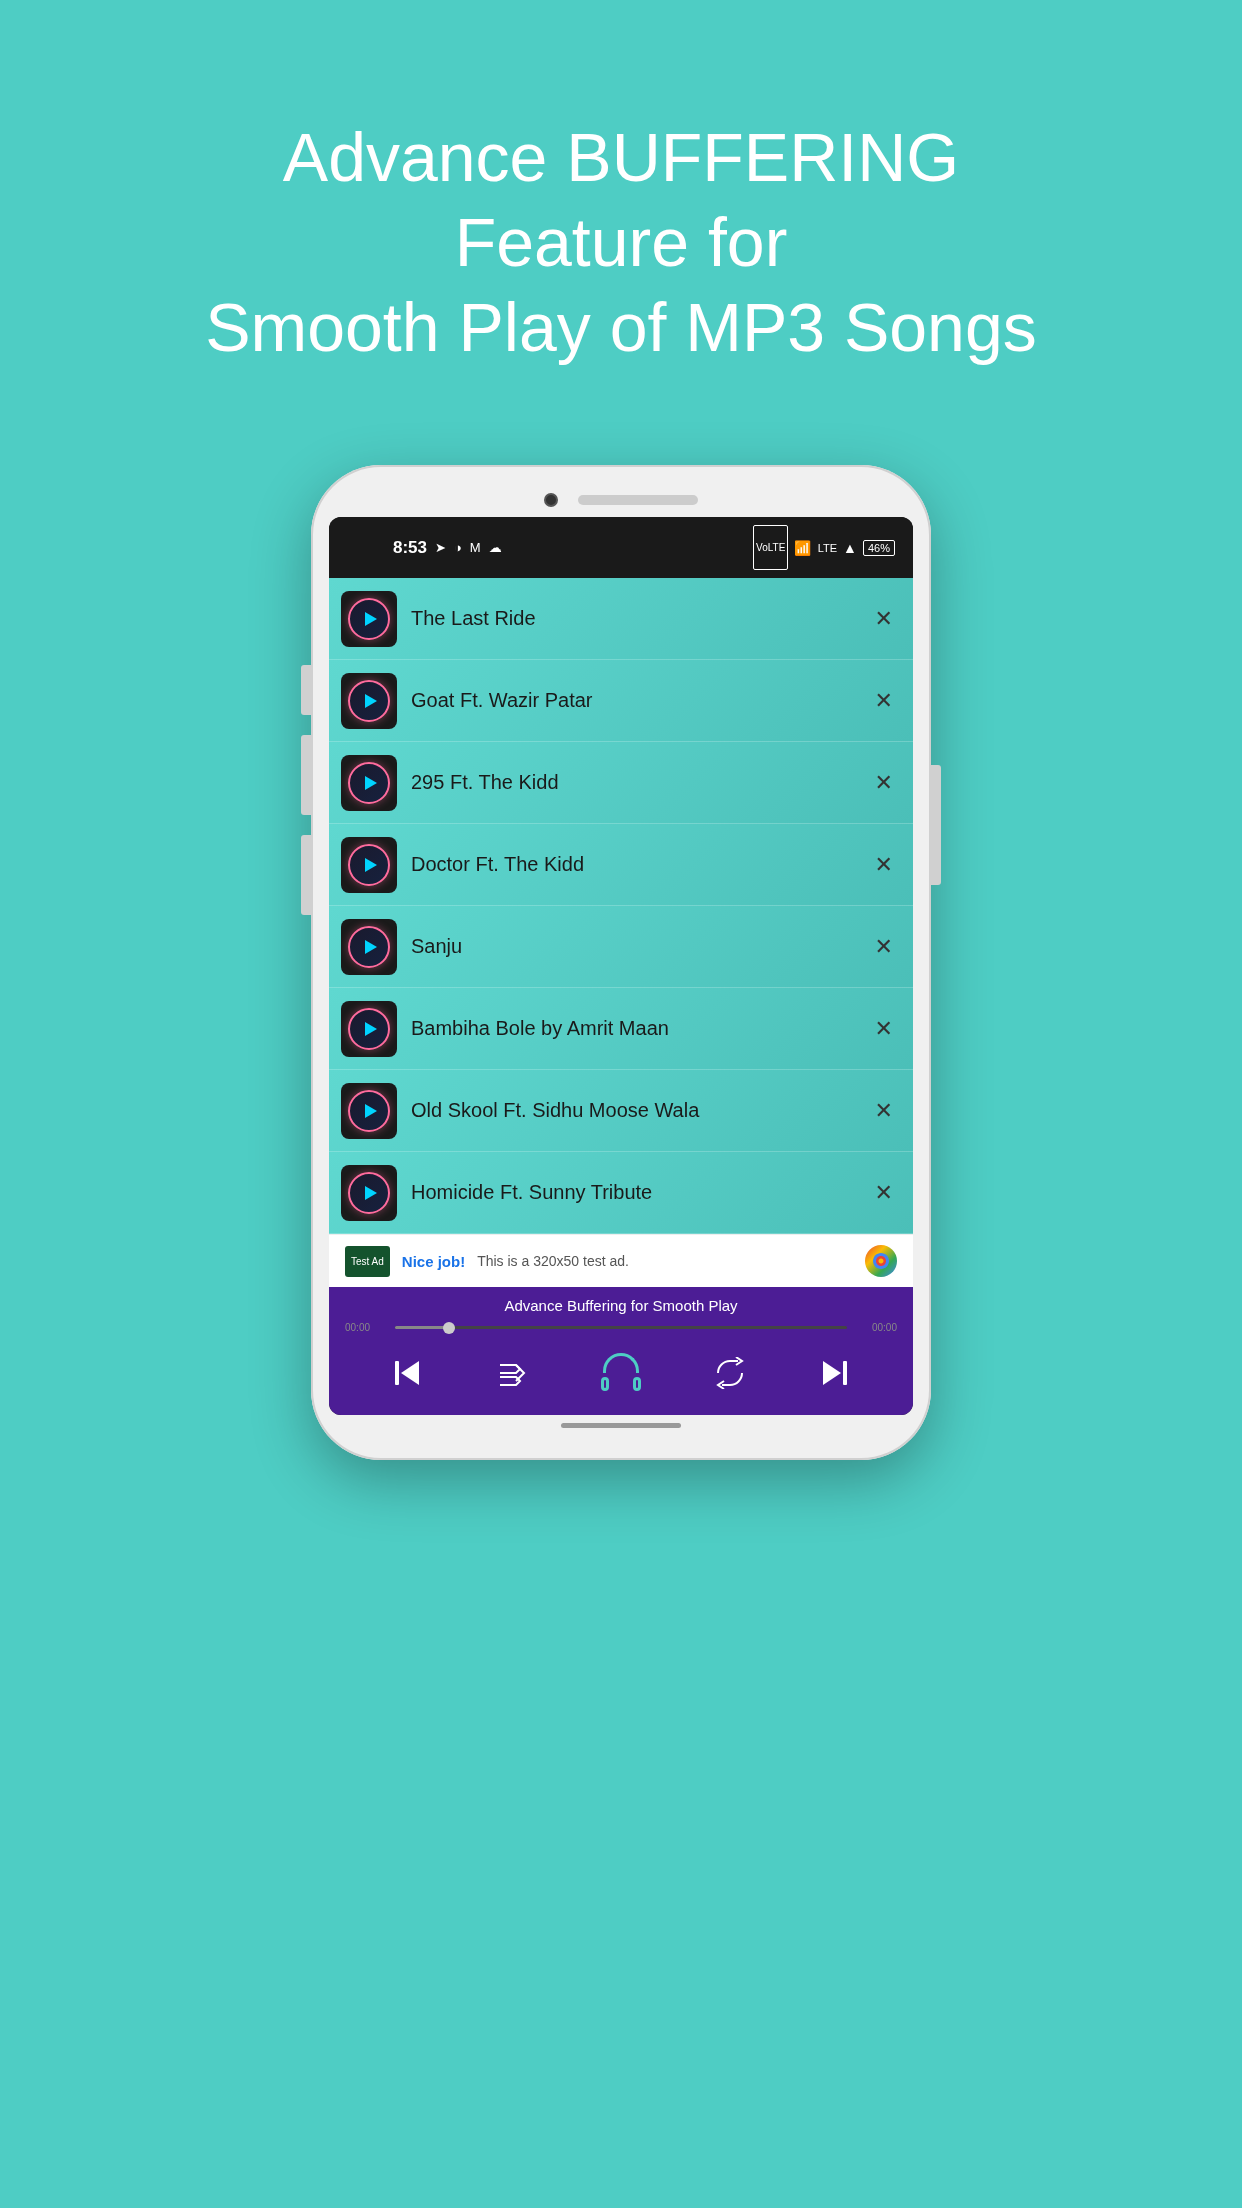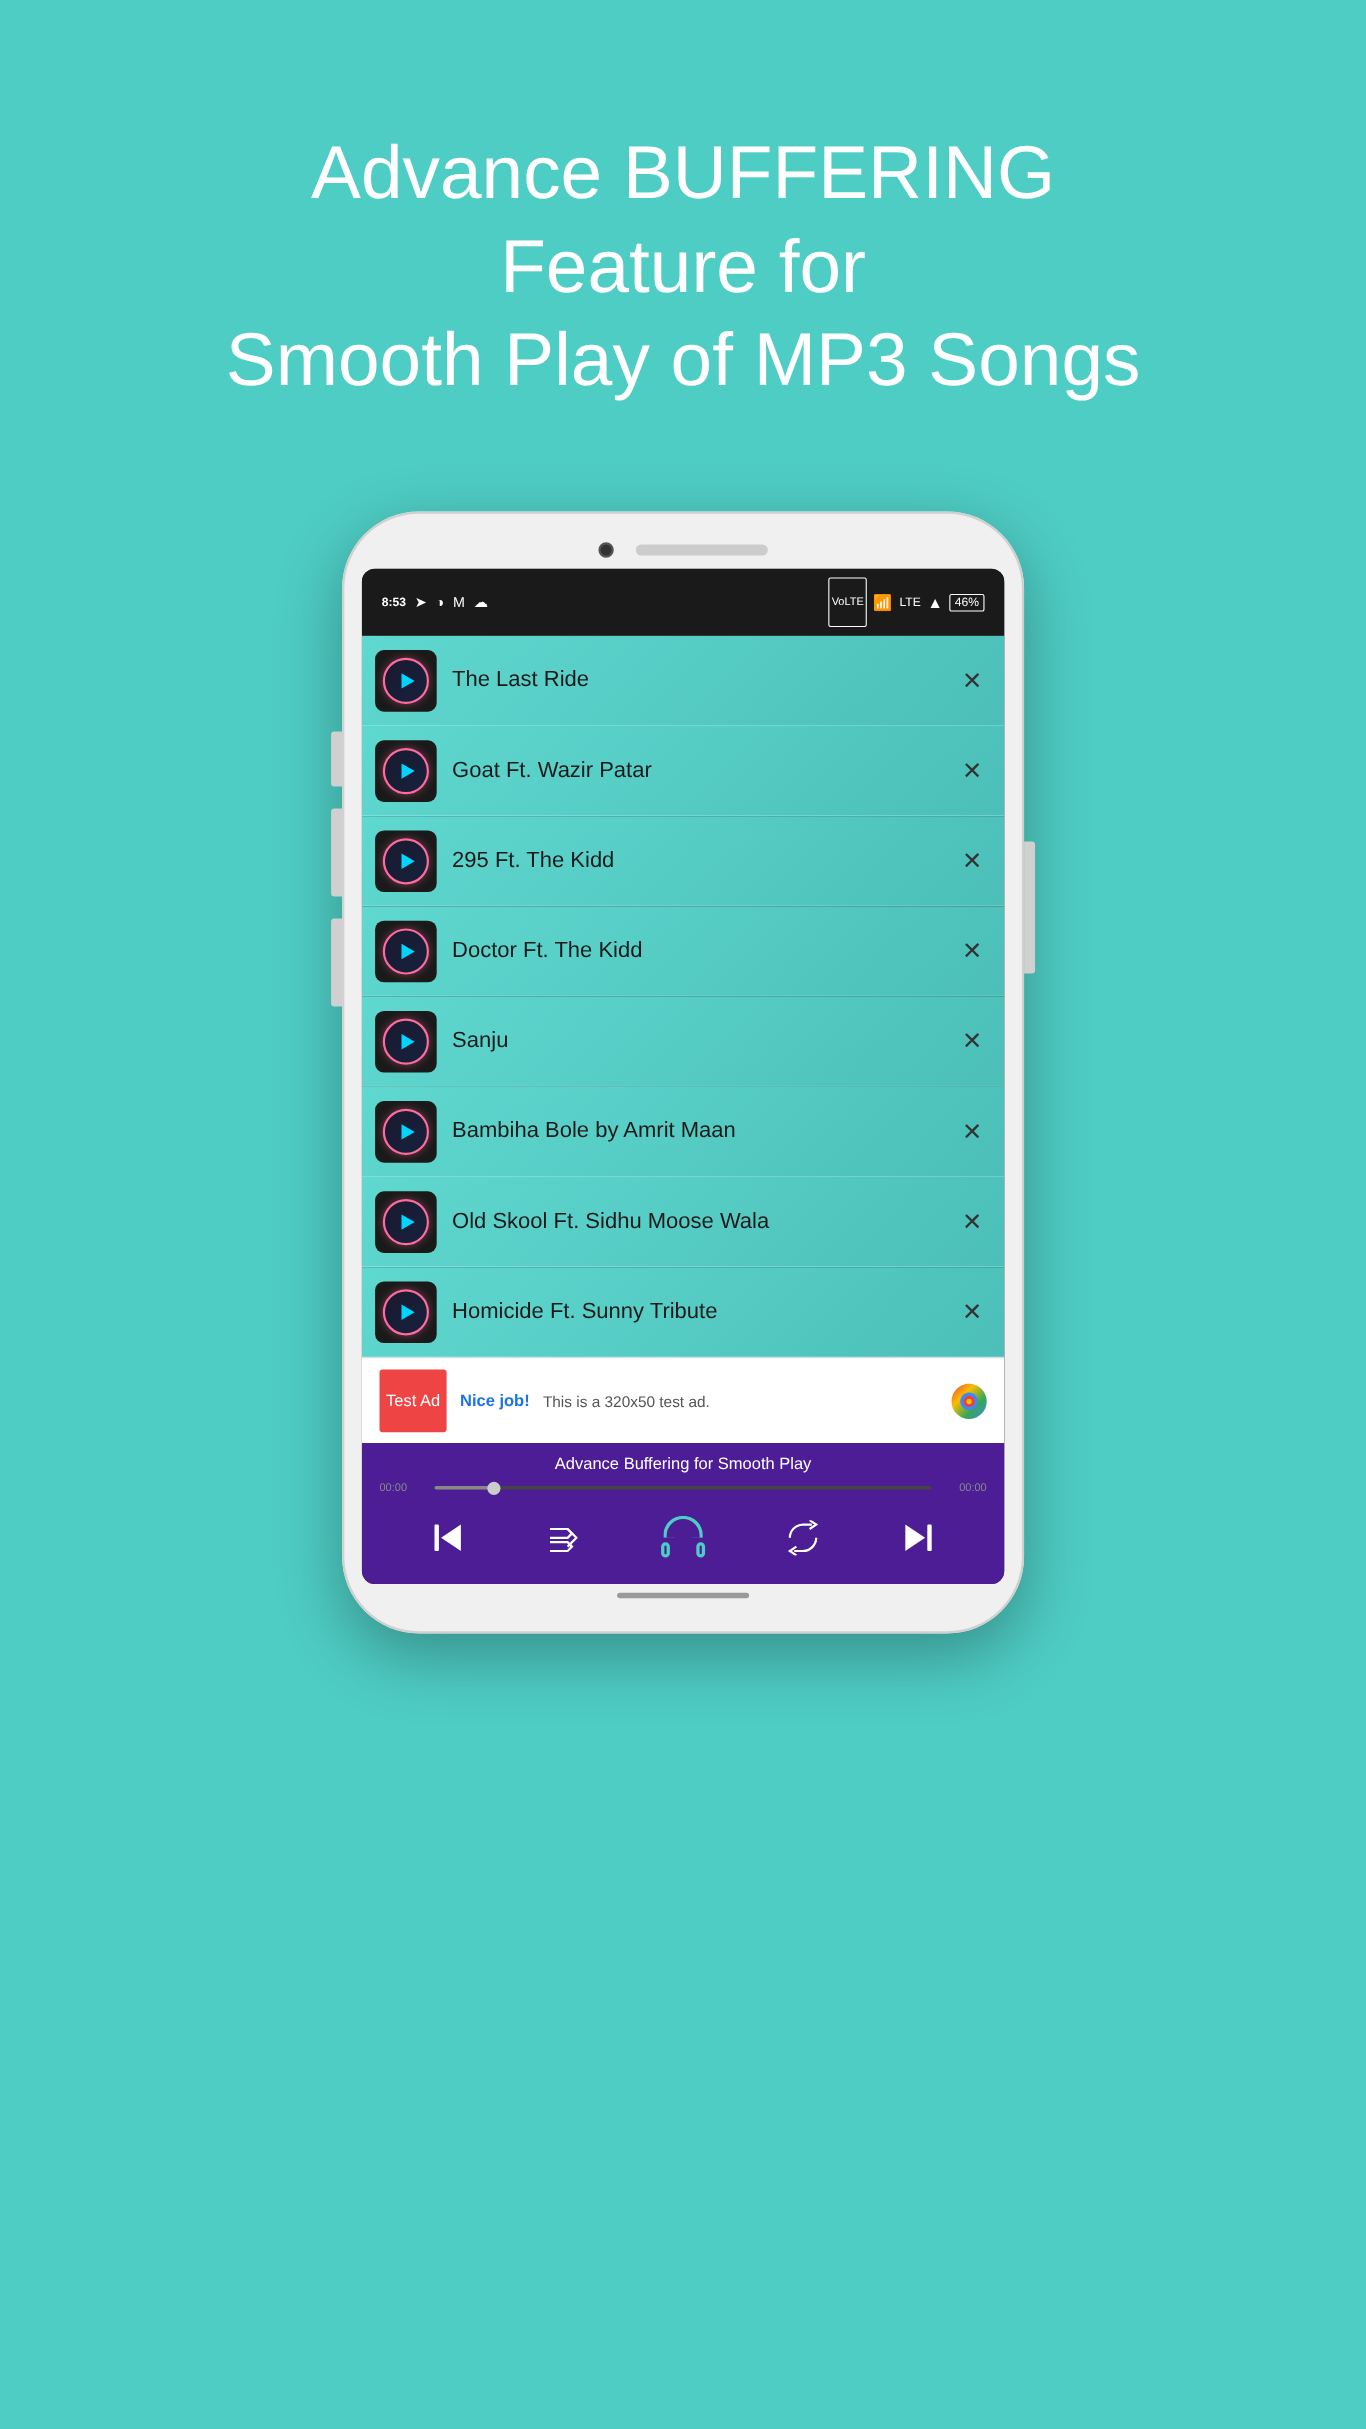--- a/index.html
+++ b/index.html
@@ -81,21 +81,22 @@
       gap: 8px;
     }
     .status-right {
       display: flex;
       align-items: center;
       gap: 6px;
       font-size: 14px;
     }
     .status-time {
       font-weight: 600;
-      font-size: 11px;
+      font-size: 17px;
+      margin-left: 46px;
     }
 
     
     .app-header {
       background: #1a1a1a;
       color: white;
       padding: 14px 18px;
       font-size: 20px;
       font-weight: 500;
       border-bottom: 1px solid #333;
@@ -168,24 +169,24 @@
     
     .ad-banner {
       background: white;
       display: flex;
       align-items: center;
       padding: 10px 16px;
       gap: 12px;
       border-top: 1px solid #eee;
     }
     .ad-label {
-      background: #ef4444;
-      color: white;
-      font-size: 15px;
-      padding: 20px 6px;
+      background: #14532d;
+      color: white;
+      font-size: 10px;
+      padding: 10px 6px;
       border-radius: 3px;
     }
     .ad-text-nice {
       color: #1a73e8;
       font-weight: 600;
       font-size: 15px;
     }
     .ad-text-desc {
       color: #555;
       font-size: 14px;

